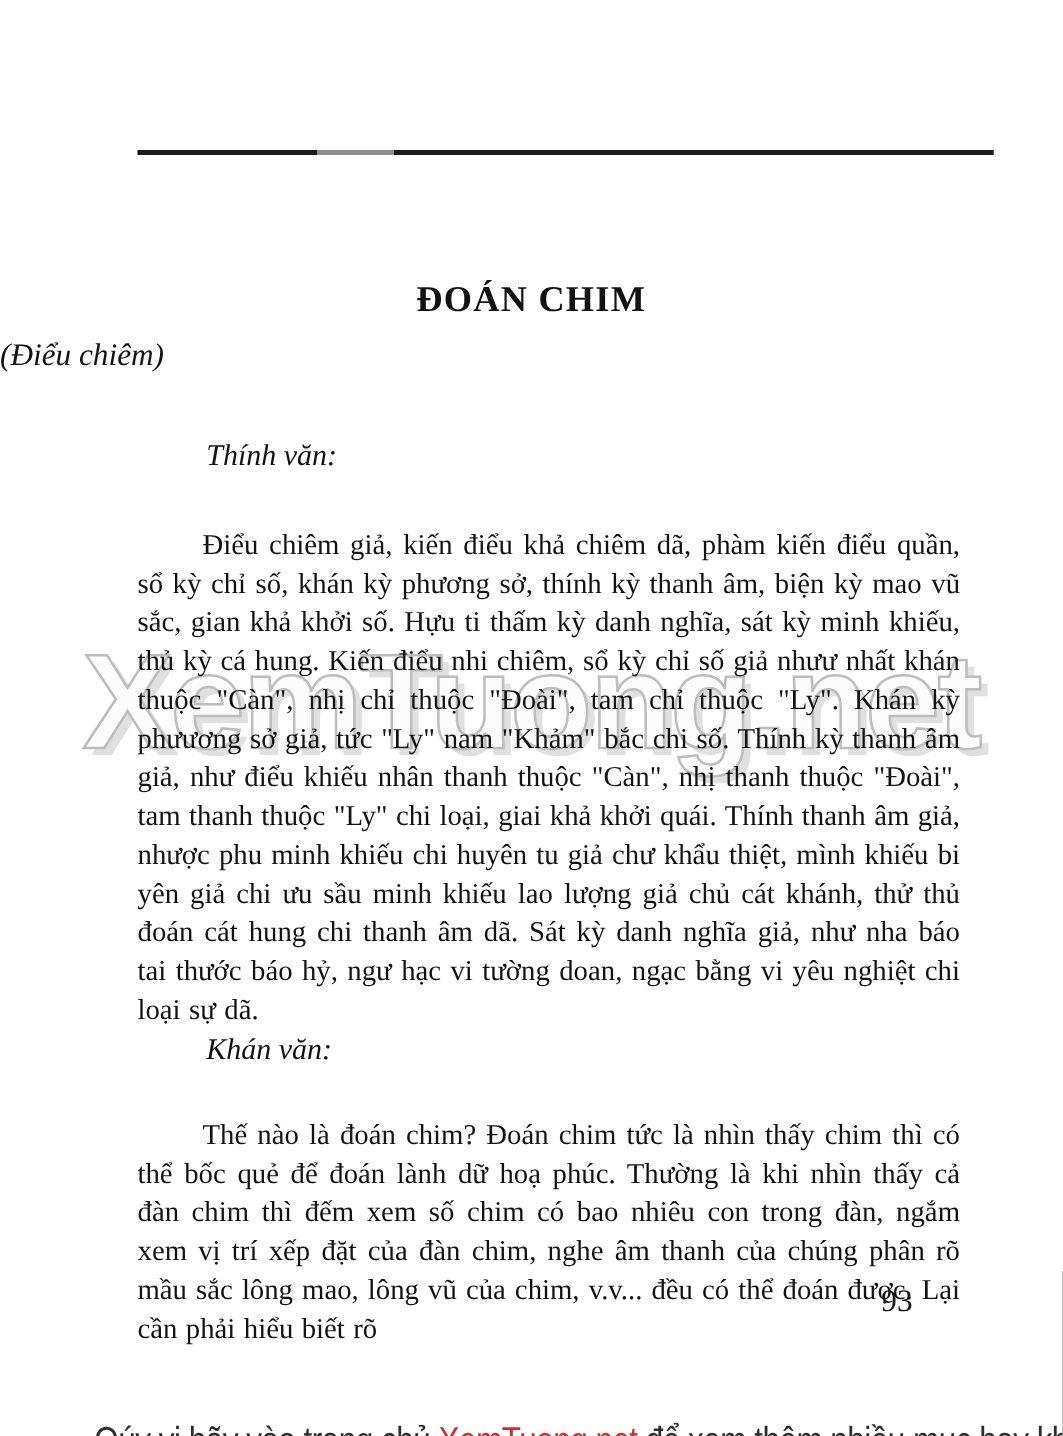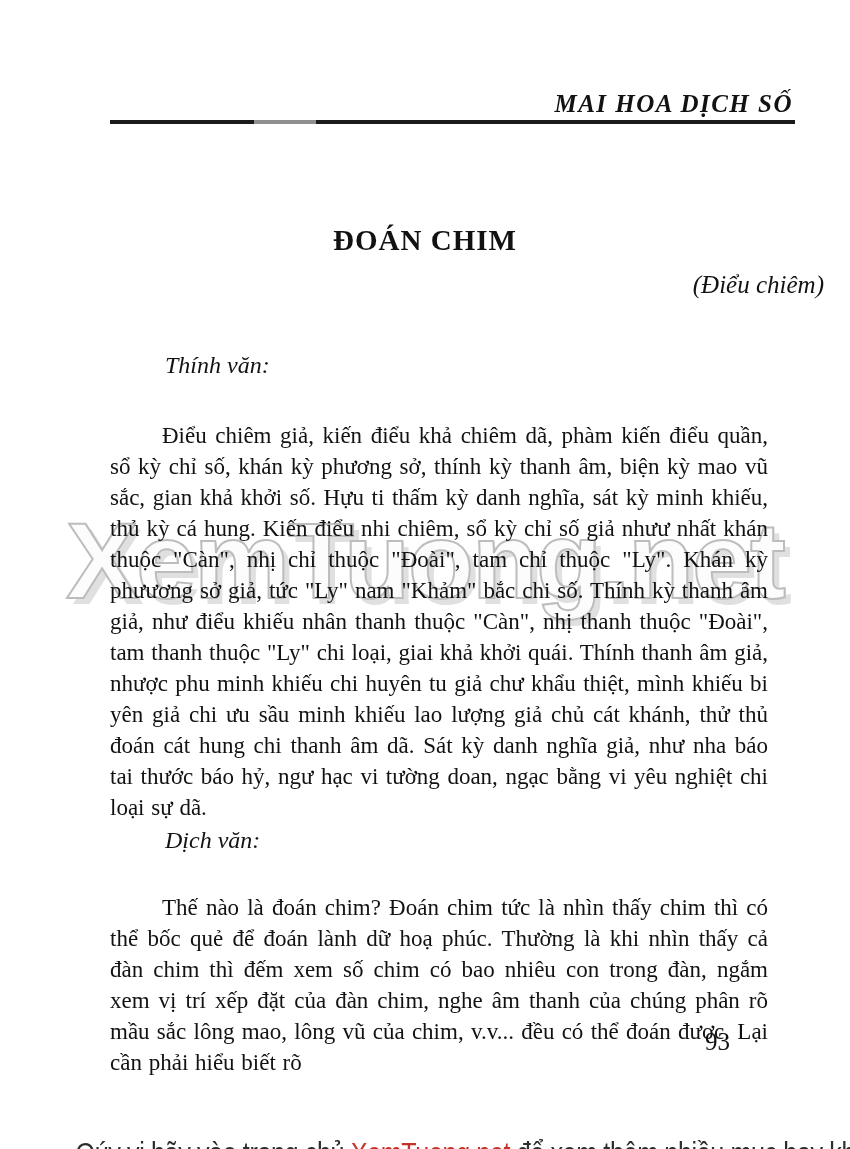--- a/index.html
+++ b/index.html
@@ -25,21 +25,21 @@
   }
   .header-rule {
     position:absolute; top:120px; left:110px; width:685px; height:4px;
     background:linear-gradient(90deg,#1a1a1a 0%,#1a1a1a 21%,#8f8f8f 21%,#8f8f8f 30%,#1a1a1a 30%,#1a1a1a 100%);
   }
   .chapter-title {
     position:absolute; top:224px; left:0; width:850px; text-align:center;
     font-size:29px; font-weight:bold; letter-spacing:1px;
   }
   .chapter-subtitle {
-    position:absolute; top:271px; left:0; width:824px; text-align:right;
+    position:absolute; top:271px; left:0; width:824px; text-align:left;
     font-size:25px; font-style:italic;
   }
   .section-heading {
     position:absolute; left:165px; font-size:24px; font-style:italic;
   }
   .heading-1 { top:352px; }
   .heading-2 { top:827px; }
   .body-par {
     position:absolute; left:110px; width:658px;
     font-size:23px; line-height:31px; text-align:justify;
@@ -59,33 +59,32 @@
 </style>
 </head>
 <body>
 
 <div class="page">
 
   <div class="watermark">XemTuong.net</div>
 
   <div class="layer">
 
-    <div class="running-title">MAI HOA DỊCH SỐ</div>
 
     <div class="header-rule"></div>
 
     <div class="chapter-title">ĐOÁN CHIM</div>
 
     <div class="chapter-subtitle">(Điểu chiêm)</div>
 
     <div class="section-heading heading-1">Thính văn:</div>
 
     <p class="body-par par-1">Điểu chiêm giả, kiến điểu khả chiêm dã, phàm kiến điểu quần, sổ kỳ chỉ số, khán kỳ phương sở, thính kỳ thanh âm, biện kỳ mao vũ sắc, gian khả khởi số. Hựu ti thấm kỳ danh nghĩa, sát kỳ minh khiếu, thủ kỳ cá hung. Kiến điểu nhi chiêm, sổ kỳ chỉ số giả nhưư nhất khán thuộc "Càn", nhị chỉ thuộc "Đoài", tam chỉ thuộc "Ly". Khán kỳ phưương sở giả, tức "Ly" nam "Khảm" bắc chi số. Thính kỳ thanh âm giả, như điểu khiếu nhân thanh thuộc "Càn", nhị thanh thuộc "Đoài", tam thanh thuộc "Ly" chi loại, giai khả khởi quái. Thính thanh âm giả, nhược phu minh khiếu chi huyên tu giả chư khẩu thiệt, mình khiếu bi yên giả chi ưu sầu minh khiếu lao lượng giả chủ cát khánh, thử thủ đoán cát hung chi thanh âm dã. Sát kỳ danh nghĩa giả, như nha báo tai thước báo hỷ, ngư hạc vi tường doan, ngạc bằng vi yêu nghiệt chi loại sự dã.</p>
 
-    <div class="section-heading heading-2">Dịch văn:</div>
+    <div class="section-heading heading-2">Khán văn:</div>
 
     <p class="body-par par-2">Thế nào là đoán chim? Đoán chim tức là nhìn thấy chim thì có thể bốc quẻ để đoán lành dữ hoạ phúc. Thường là khi nhìn thấy cả đàn chim thì đếm xem số chim có bao nhiêu con trong đàn, ngắm xem vị trí xếp đặt của đàn chim, nghe âm thanh của chúng phân rõ mầu sắc lông mao, lông vũ của chim, v.v... đều có thể đoán được. Lại cần phải hiểu biết rõ</p>
 
     <div class="page-number">93</div>
 
     <div class="footer-banner">
       <span>Qúy vị hãy vào trang chủ </span><span style="color: rgb(197, 49, 43);">XemTuong.net</span><span> để xem thêm nhiều mục hay khác</span>
     </div>
 
   </div>

